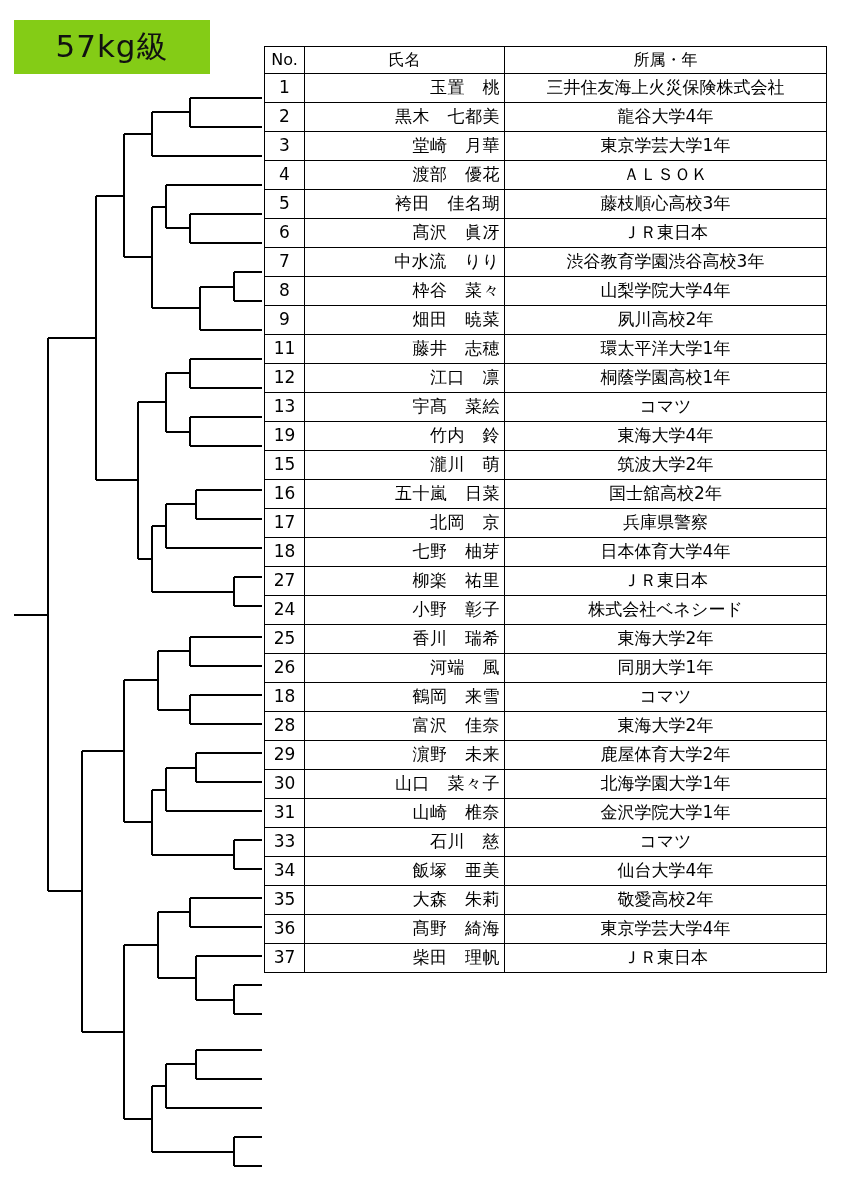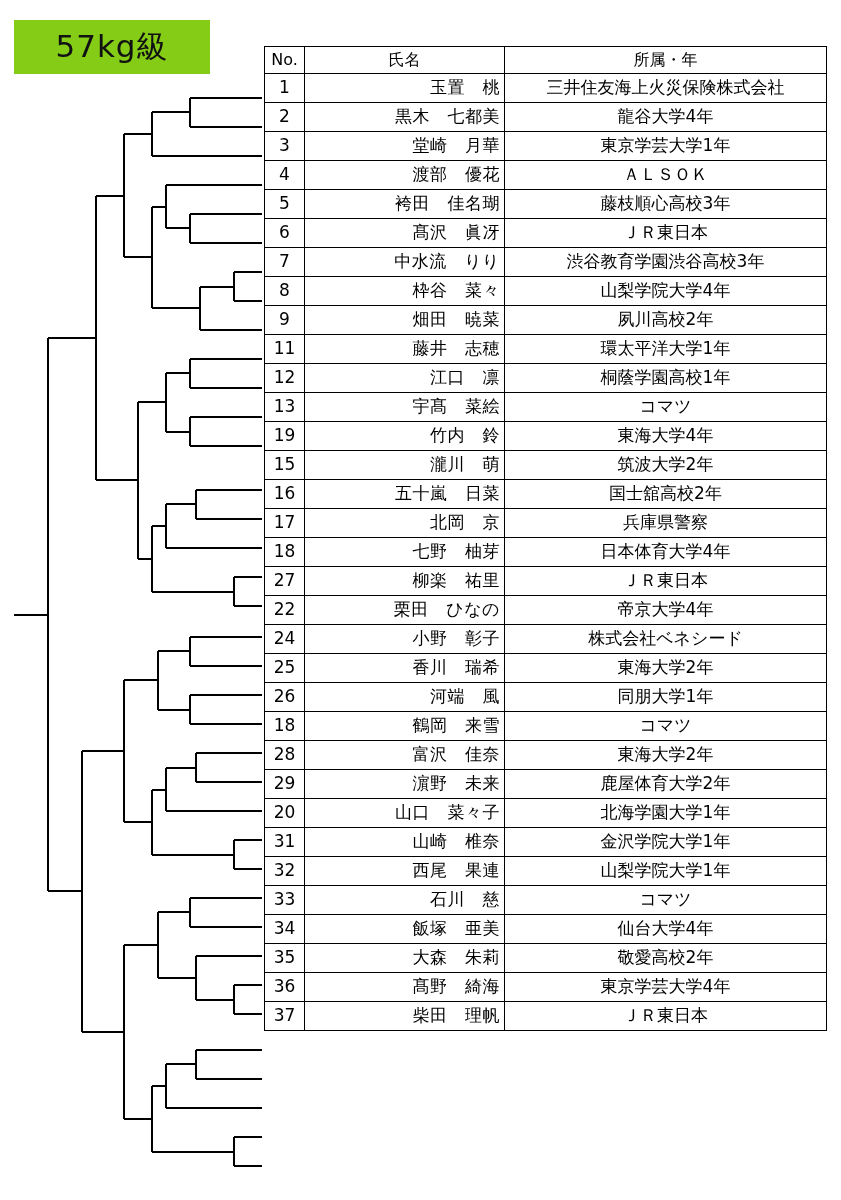--- a/index.html
+++ b/index.html
@@ -333,25 +333,20 @@
         <td class="no">18</td>
         <td class="name">七野　柚芽</td>
         <td class="aff">日本体育大学4年</td>
       </tr>
       <tr>
         <td class="no">27</td>
         <td class="name">柳楽　祐里</td>
         <td class="aff">ＪＲ東日本</td>
       </tr>
       <tr>
-        <td class="no">22</td>
-        <td class="name">栗田　ひなの</td>
-        <td class="aff">帝京大学4年</td>
-      </tr>
-      <tr>
         <td class="no">24</td>
         <td class="name">小野　彰子</td>
         <td class="aff">株式会社ベネシード</td>
       </tr>
       <tr>
         <td class="no">25</td>
         <td class="name">香川　瑞希</td>
         <td class="aff">東海大学2年</td>
       </tr>
       <tr>
@@ -368,35 +363,30 @@
         <td class="no">28</td>
         <td class="name">富沢　佳奈</td>
         <td class="aff">東海大学2年</td>
       </tr>
       <tr>
         <td class="no">29</td>
         <td class="name">濵野　未来</td>
         <td class="aff">鹿屋体育大学2年</td>
       </tr>
       <tr>
-        <td class="no">20</td>
+        <td class="no">30</td>
         <td class="name">山口　菜々子</td>
         <td class="aff">北海学園大学1年</td>
       </tr>
       <tr>
         <td class="no">31</td>
         <td class="name">山崎　椎奈</td>
         <td class="aff">金沢学院大学1年</td>
       </tr>
       <tr>
-        <td class="no">32</td>
-        <td class="name">西尾　果連</td>
-        <td class="aff">山梨学院大学1年</td>
-      </tr>
-      <tr>
         <td class="no">33</td>
         <td class="name">石川　慈</td>
         <td class="aff">コマツ</td>
       </tr>
       <tr>
         <td class="no">34</td>
         <td class="name">飯塚　亜美</td>
         <td class="aff">仙台大学4年</td>
       </tr>
       <tr>

